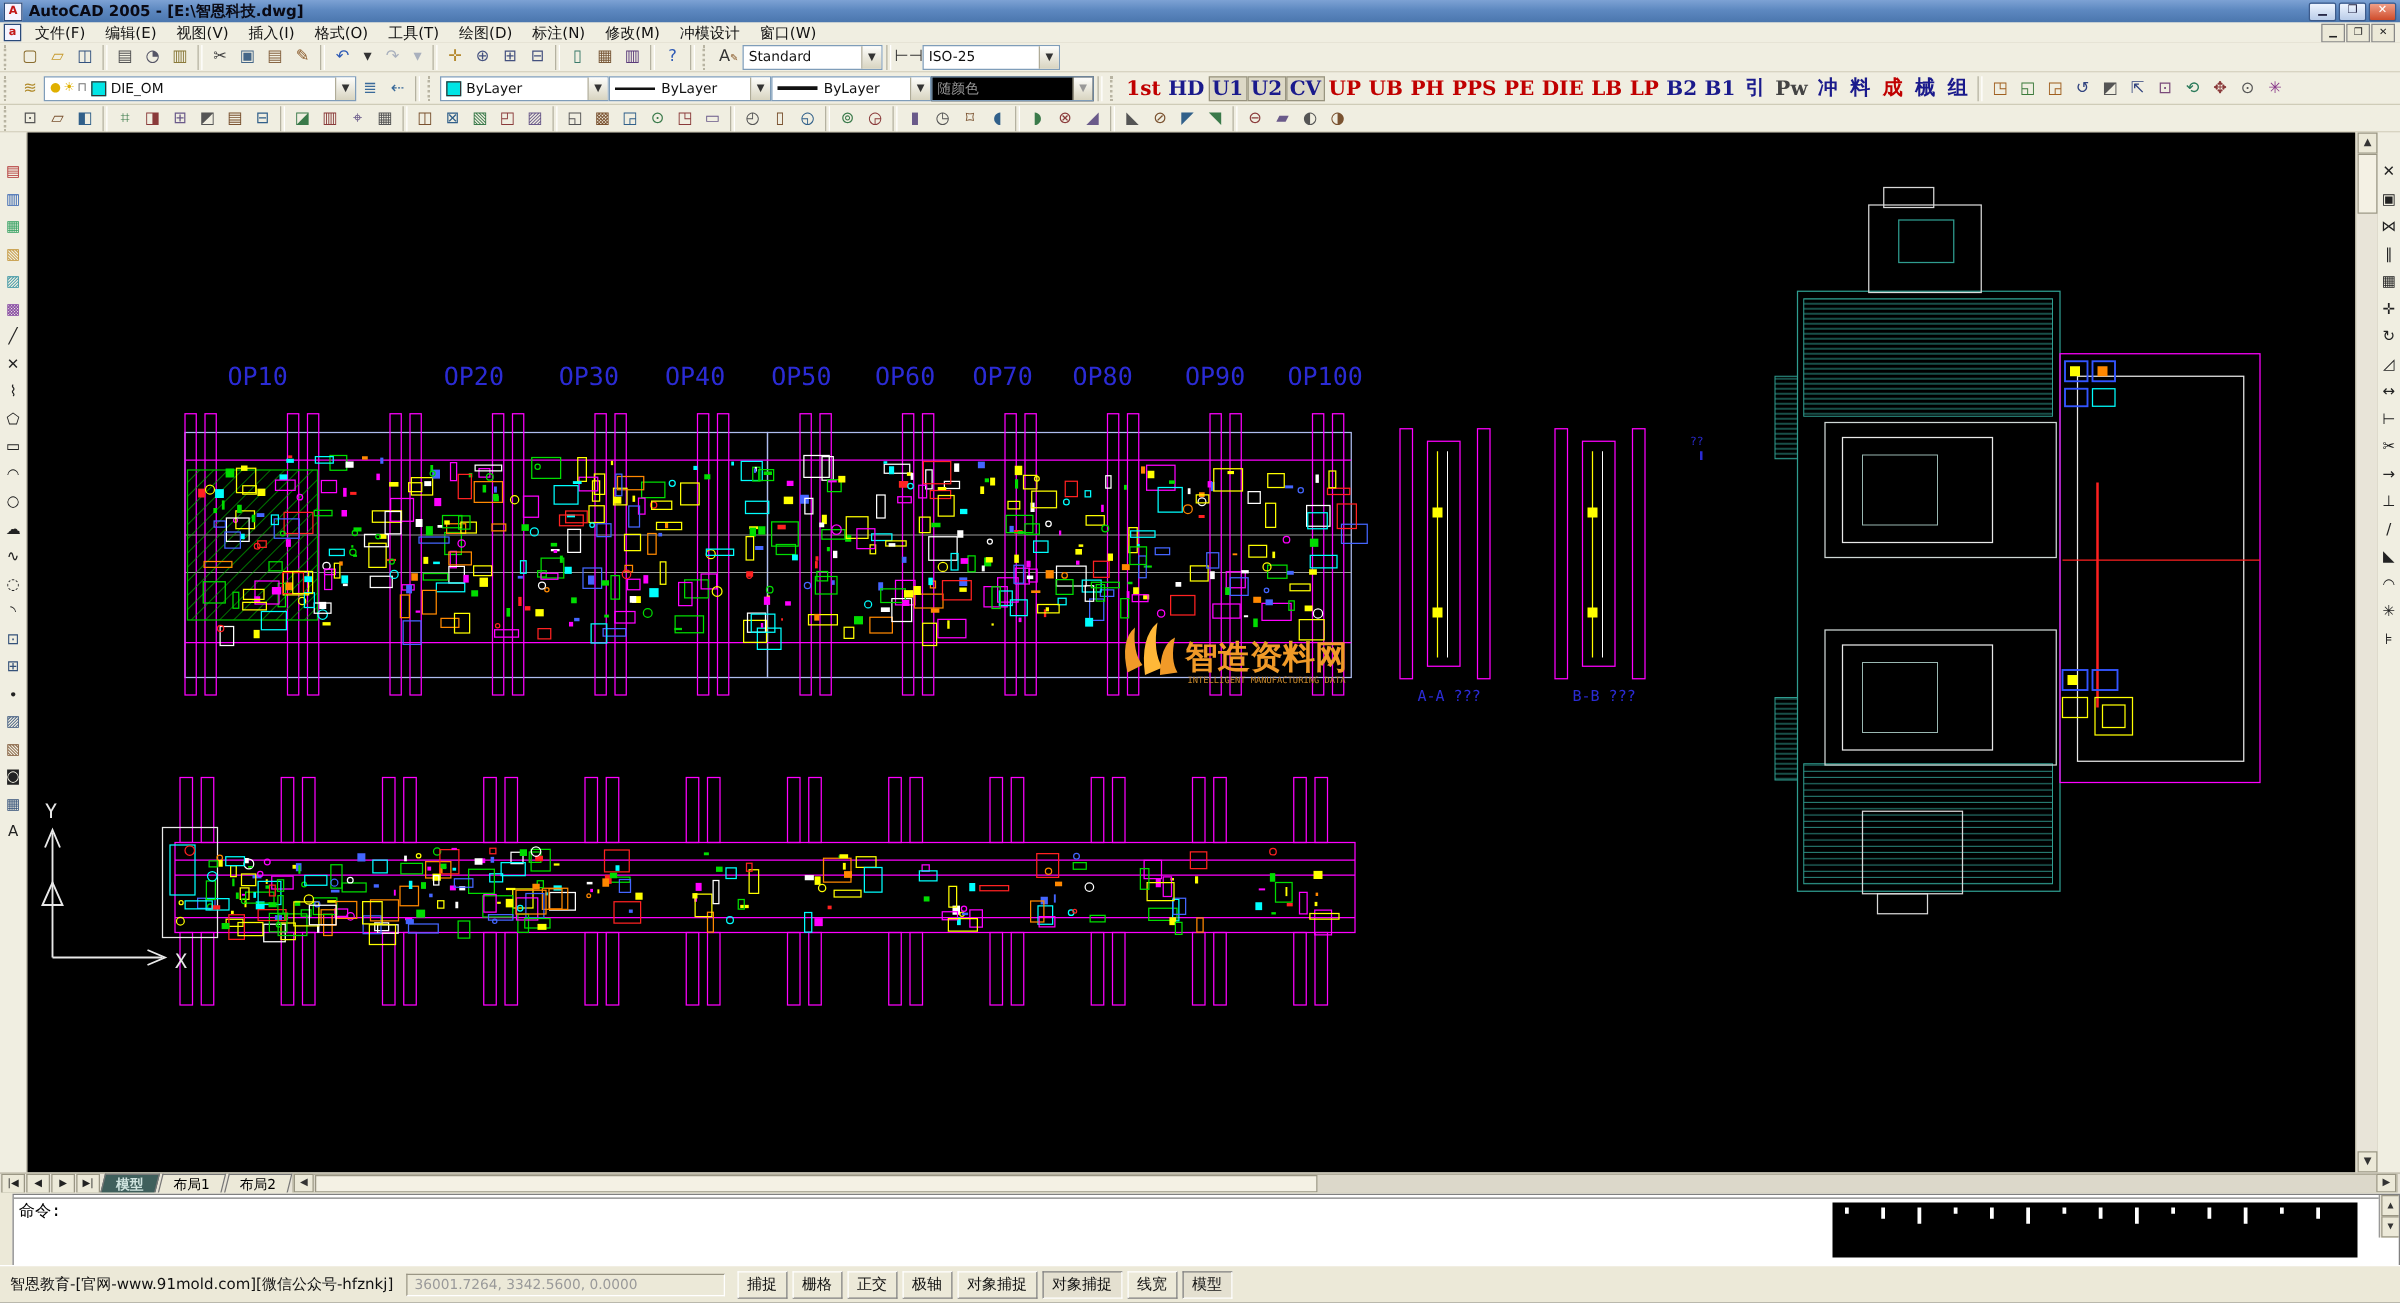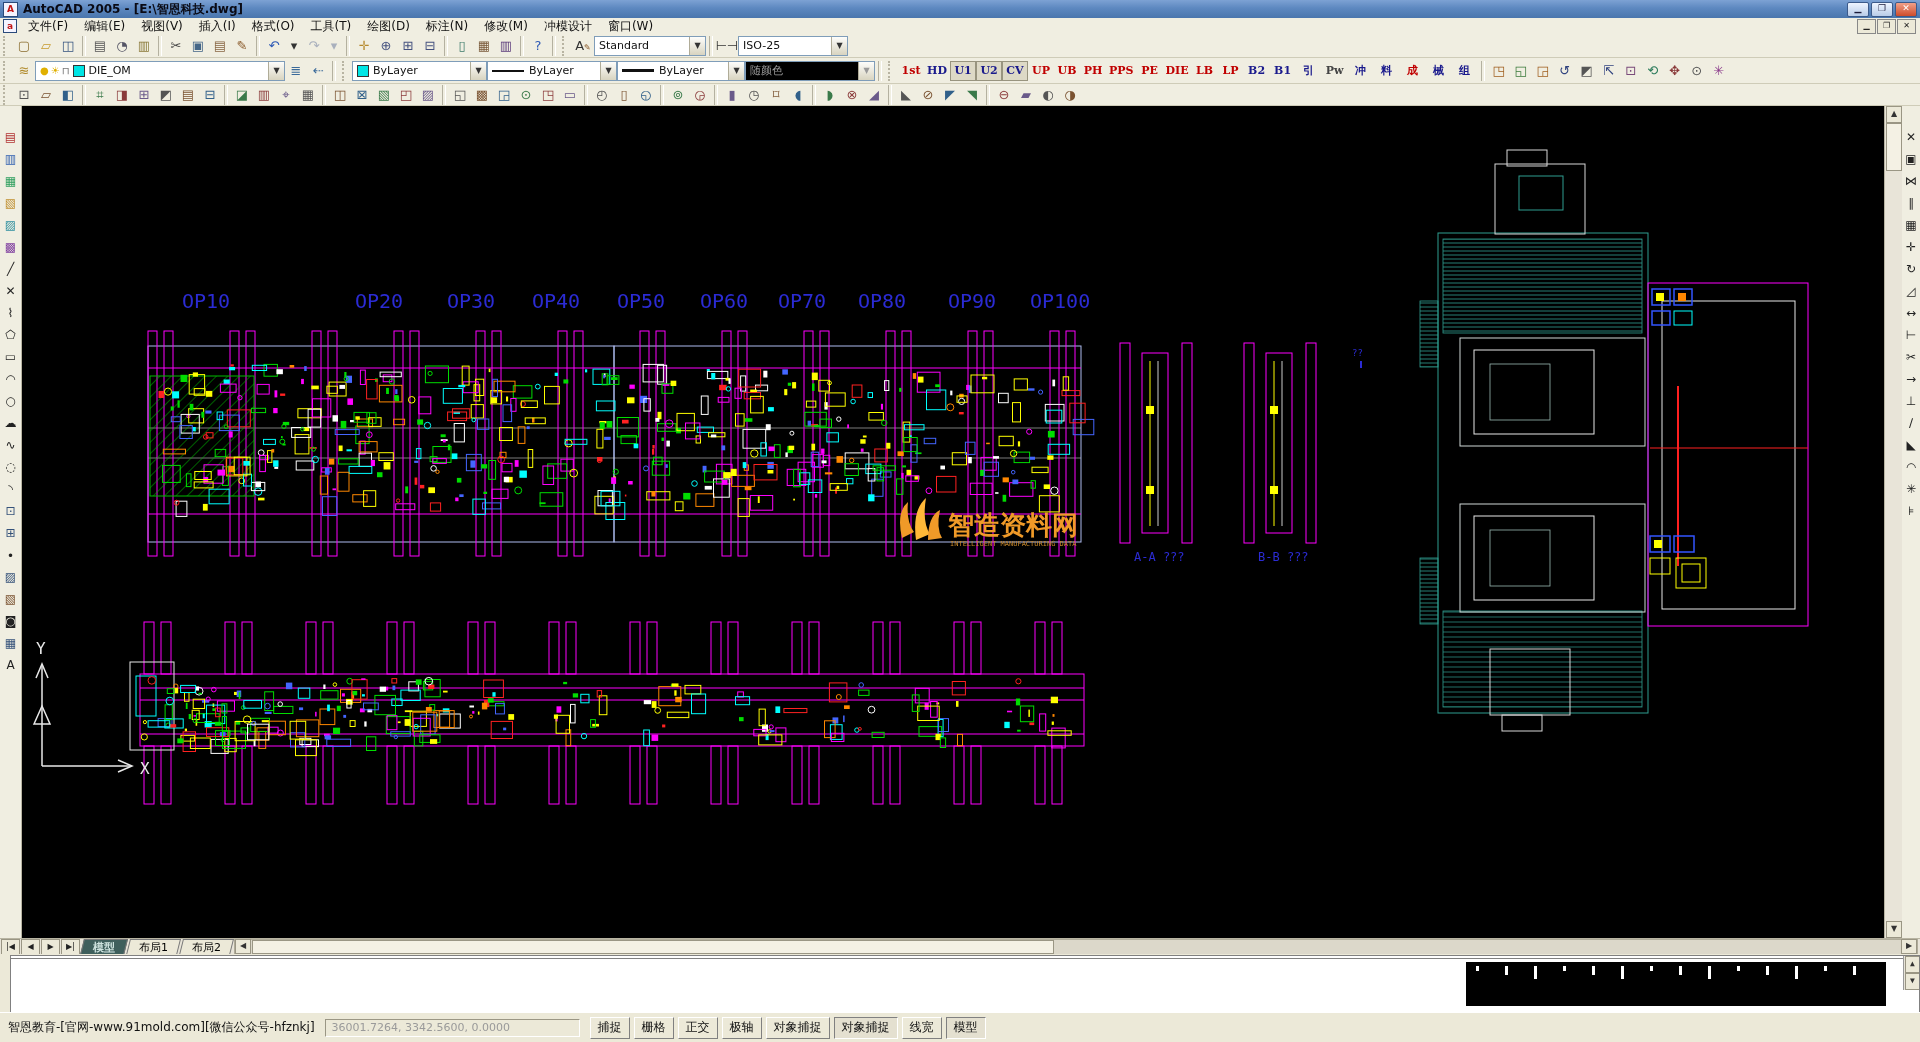--- a/index.html
+++ b/index.html
@@ -24,21 +24,21 @@
   .ti{width:20px;height:20px;display:inline-flex;align-items:center;justify-content:center;font-size:13px;border:1px solid transparent;flex:0 0 auto;}
   .ti.small{width:16px;}
   .vsep{width:2px;height:20px;border-left:1px solid #b4b1a0;border-right:1px solid #fff;margin:0 3px;flex:0 0 auto;}
   .grip{width:4px;height:20px;border-left:2px dotted #b8b4a2;margin:0 4px 0 3px;flex:0 0 auto;}
   .combo{height:20px;background:#fff;border:1px solid #7f9db9;display:inline-flex;align-items:center;font-size:11px;color:#111;padding-left:4px;box-sizing:border-box;flex:0 0 auto;}
   .combo .val{flex:1;white-space:nowrap;overflow:hidden;}
   .combo .dd{width:15px;height:18px;margin-left:3px;background:linear-gradient(180deg,#fdfdfb,#d8d4c0);border-left:1px solid #b0ac98;display:flex;align-items:center;justify-content:center;font-size:8px;color:#333;}
   .combo.disabled{background:#000000;color:#999;}
   .swatch{width:10px;height:10px;background:#00e5e5;border:1px solid #333;margin-right:4px;flex:0 0 auto;}
   .linemini{width:32px;height:0;border-top:2px solid #111;margin-right:5px;flex:0 0 auto;}
-  .tbtxt{height:18px;min-width:20px;padding:0 2px;display:inline-flex;align-items:center;justify-content:center;font-family:"DejaVu Serif",serif;font-weight:bold;font-size:11px;border:1px solid transparent;flex:0 0 auto;}
+  .tbtxt{height:18px;min-width:20px;padding:0 2px;display:inline-flex;align-items:center;justify-content:center;font-family:"DejaVu Serif",serif;font-weight:bold;font-size:16px;border:1px solid transparent;flex:0 0 auto;}
   .tbtxt.pressed{background:#ddd9c6;border:1px solid #98947f;}
   
   #leftstrip{position:absolute;left:0;top:106px;width:22px;height:832px;background:#f0eee1;border-right:1px solid #b8b4a2;display:flex;flex-direction:column;align-items:center;padding-top:20px;box-sizing:border-box;}
   #rightstrip{position:absolute;left:1901px;top:106px;width:19px;height:832px;background:#f0eee1;border-left:1px solid #b8b4a2;display:flex;flex-direction:column;align-items:center;padding-top:20px;box-sizing:border-box;}
   .si{width:18px;height:20px;display:flex;align-items:center;justify-content:center;font-size:12px;border:1px solid transparent;}
   
   #canvas{position:absolute;left:22px;top:106px;width:1862px;height:832px;background:#000;}
   #vscroll{position:absolute;left:1884px;top:106px;width:17px;height:832px;background:#e8e4d8;border-left:1px solid #b8b4a2;}
   .sbtn{position:absolute;left:1px;width:14px;height:15px;background:#ece9d8;border:1px solid #9a9684;font-size:8px;text-align:center;line-height:14px;color:#333;}
   .sthumb{position:absolute;background:#f4f1e4;border:1px solid #9a9684;}
@@ -1494,20 +1494,21 @@
     <div class="sbtn" style="left:0;top:-1px;height:13px;line-height:12px">◀</div>
     <div class="sthumb" style="left:17px;top:0;width:800px;height:12px"></div>
     <div class="sbtn" style="left:auto;right:0;top:-1px;height:13px;line-height:12px">▶</div>
   </div>
 </div>
 
 <div id="cmdgrip"></div>
 <div id="cmd">
   <div id="cmdinner">
     <div id="cmdsep"></div>
+    <div class="cmdline">命令:</div>
     <div id="cmdscroll">
       <div class="sbtn" style="top:0;width:13px">▲</div>
       <div class="sbtn" style="top:17px;width:13px">▼</div>
     </div>
     <div id="artifact">
           <span style="position:absolute;left:10px;top:4px;width:3px;height:5px;background:#fff;display:block"></span>
           <span style="position:absolute;left:39px;top:4px;width:3px;height:9px;background:#fff;display:block"></span>
           <span style="position:absolute;left:68px;top:4px;width:3px;height:13px;background:#fff;display:block"></span>
           <span style="position:absolute;left:97px;top:4px;width:3px;height:5px;background:#fff;display:block"></span>
           <span style="position:absolute;left:126px;top:4px;width:3px;height:9px;background:#fff;display:block"></span>

